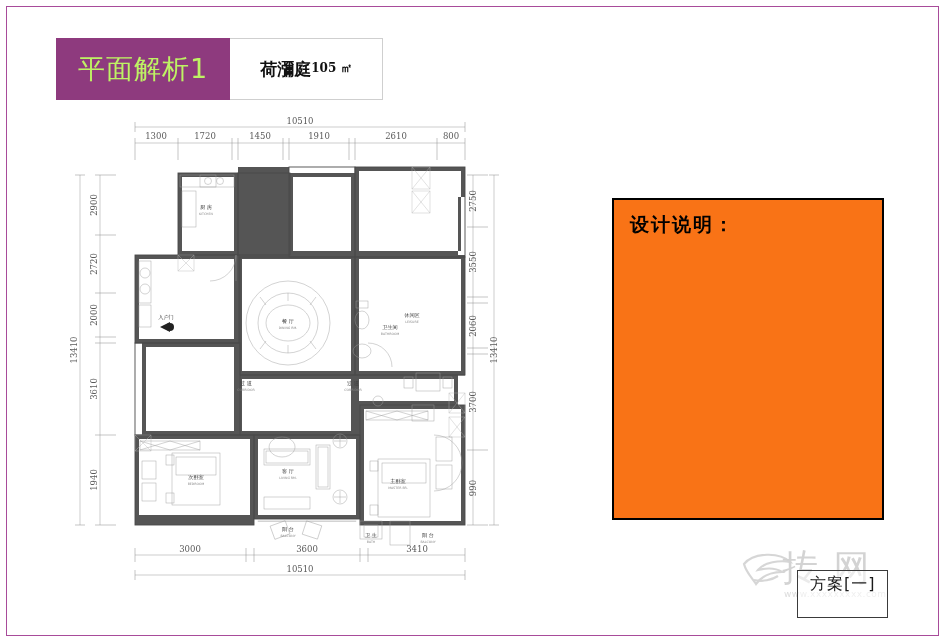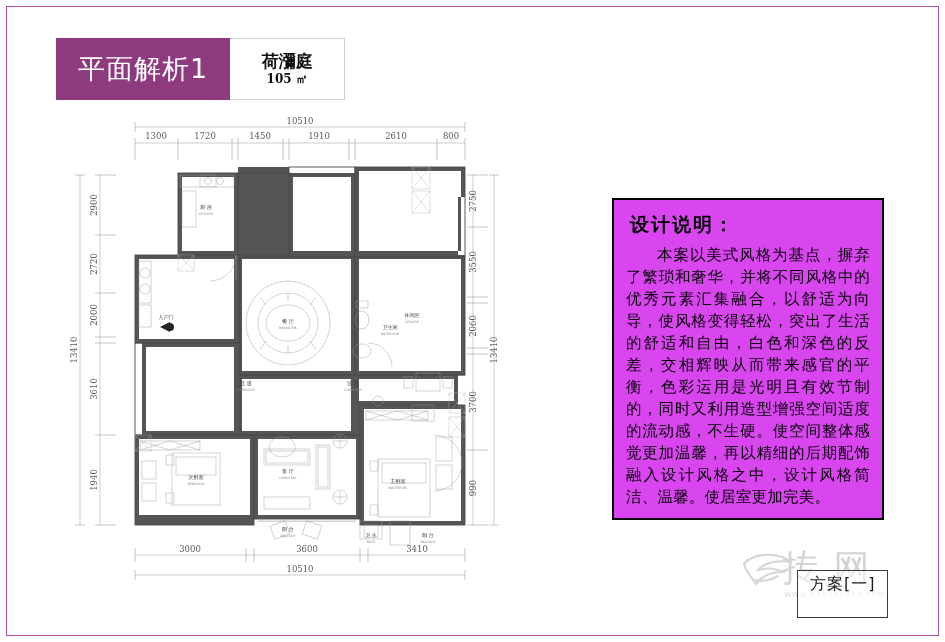--- a/index.html
+++ b/index.html
@@ -38,38 +38,38 @@
   .title-group {
     position: absolute;
     left: 56px;
     top: 38px;
     display: flex;
     align-items: stretch;
     height: 62px;
   }
   .title-main {
     background: #8e3a7e;
-    color: #ffffff;
+    color: #bef264;
     display: flex;
     align-items: center;
     justify-content: center;
     padding: 0 22px;
     font-size: 27px;
     letter-spacing: 1px;
     font-weight: 500;
   }
   .title-sub {
     background: #ffffff;
     border: 1px solid #cfcfcf;
     border-left: none;
     display: flex;
-    flex-direction: column;
+    flex-direction: row;
     align-items: center;
     justify-content: center;
-    padding: 0 14px;
+    padding: 0 30px;
     min-width: 86px;
   }
   .title-sub .sub-name {
     font-size: 17px;
     color: #111111;
     font-weight: bold;
     line-height: 1.3;
   }
   .title-sub .sub-area {
     font-size: 12px;
@@ -90,21 +90,21 @@
   }
   #plan svg { display: block; }
 
   
   .desc-panel {
     position: absolute;
     left: 612px;
     top: 198px;
     width: 272px;
     height: 322px;
-    background: #d946ef;
+    background: #f97316;
     border: 2px solid #000000;
     box-sizing: border-box;
     padding: 10px 12px 8px 12px;
   }
   .desc-title {
     font-size: 19px;
     font-weight: bold;
     color: #000000;
     letter-spacing: 2px;
     margin: 2px 0 6px 4px;
@@ -530,21 +530,20 @@
         <g>
           <text class="room-name" x="106" y="214" text-anchor="middle">入户门</text>
         </g>
       </g>
 
     </svg>
   </div>
 
   <div class="desc-panel">
     <div class="desc-title">设计说明：</div>
-    <div class="desc-body">本案以美式风格为基点，摒弃了繁琐和奢华，并将不同风格中的优秀元素汇集融合，以舒适为向导，使风格变得轻松，突出了生活的舒适和自由，白色和深色的反差，交相辉映从而带来感官的平衡，色彩运用是光明且有效节制的，同时又利用造型增强空间适度的流动感，不生硬。使空间整体感觉更加温馨，再以精细的后期配饰融入设计风格之中，设计风格简洁、温馨。使居室更加完美。</div>
   </div>
 
   <div class="watermark">
     <svg class="wm-logo" width="56" height="50" viewBox="0 0 56 50">
       <path d="M4,16 C14,4 40,4 50,14 C40,12 24,14 18,22 C26,20 36,20 42,24 C32,24 22,28 16,36 C12,30 6,24 4,16 Z" fill="none" stroke="#7a7a7a" stroke-width="2.2"></path>
       <path d="M14,32 C22,34 32,32 38,28" fill="none" stroke="#7a7a7a" stroke-width="2.2"></path>
     </svg>
     <div class="wm-text">抟  网</div>
     <div class="wm-url">www.xxxxxxxxx.com</div>
   </div>

